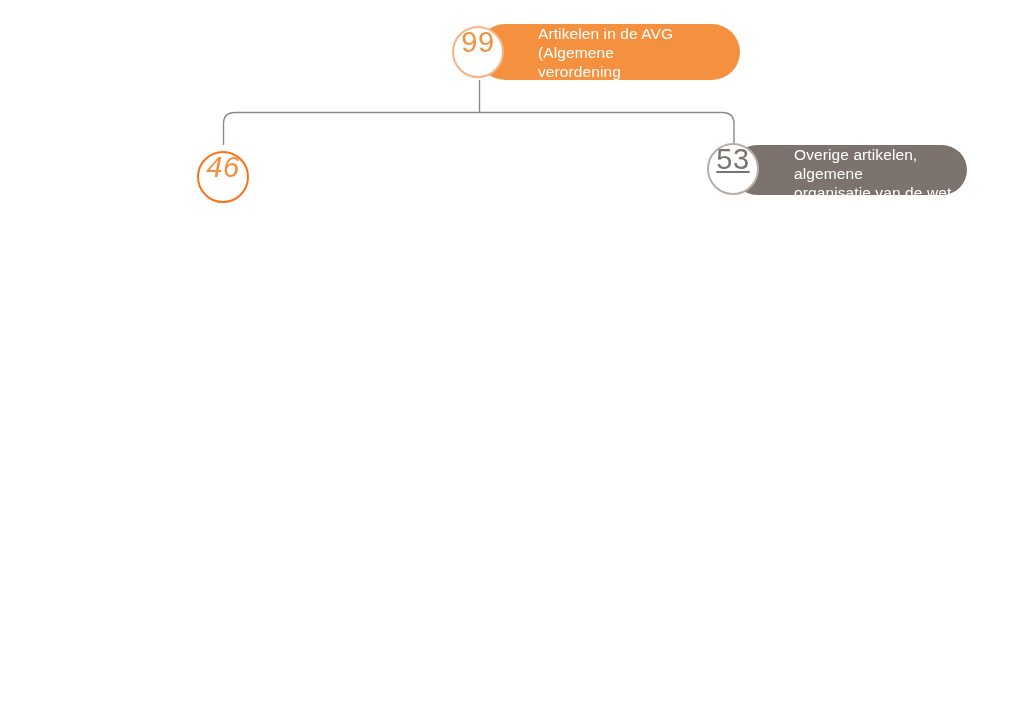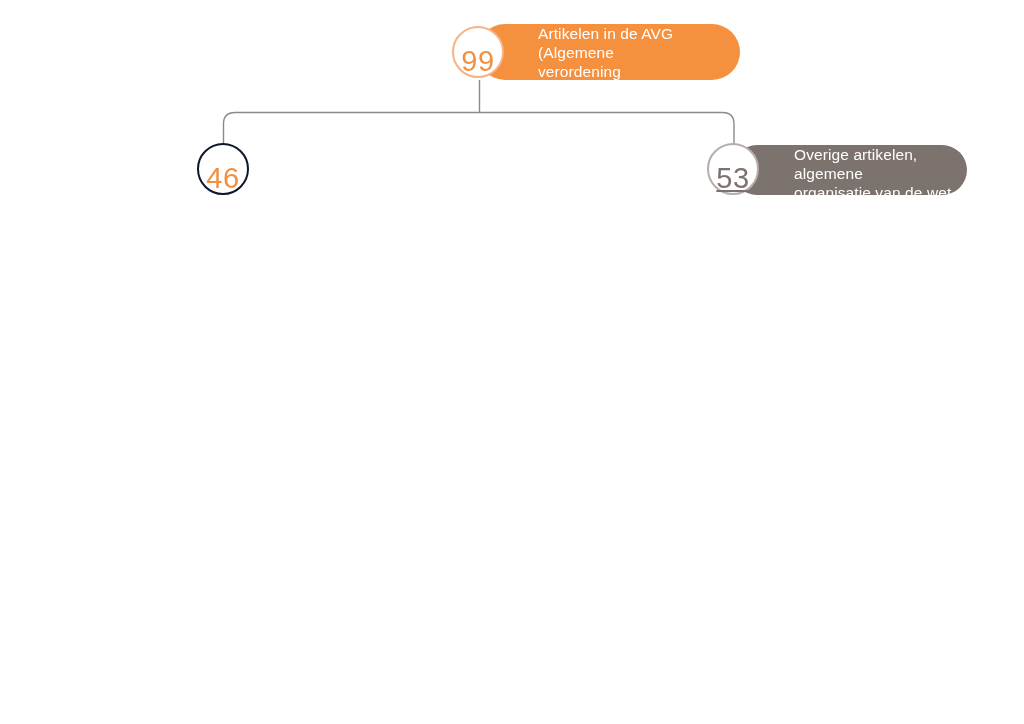--- a/index.html
+++ b/index.html
@@ -56,21 +56,21 @@
     white-space: pre-line;
     z-index: 3;
   }
 
   .node-circle {
     position: absolute;
     border-radius: 50%;
     background: #ffffff;
     box-sizing: border-box;
     display: flex;
-    align-items: flex-end;
+    align-items: flex-start;
     justify-content: center;
     z-index: 4;
   }
 
   .node-count {
     font-size: 29px;
     line-height: 29px;
     letter-spacing: 0.5px;
     font-weight: 400;
   }
@@ -111,24 +111,25 @@
   }
   #node-left .node-bar {
     left: 25px;
     width: 234px;
     height: 50px;
     top: 2px;
     background: #f5903e;
   }
   #node-left .node-circle {
     left: 0px;
-    top: 0px;
+    top: 8px;
     width: 52px;
     height: 52px;
-    border: 2px solid #0f172a;
+    border: 2px solid #f97316;
+    font-style: italic;
   }
   #node-left .node-count {
     color: #f2903f;
   }
   #node-left .node-label {
     margin-left: 62px;
   }
 
   
   #node-right {

